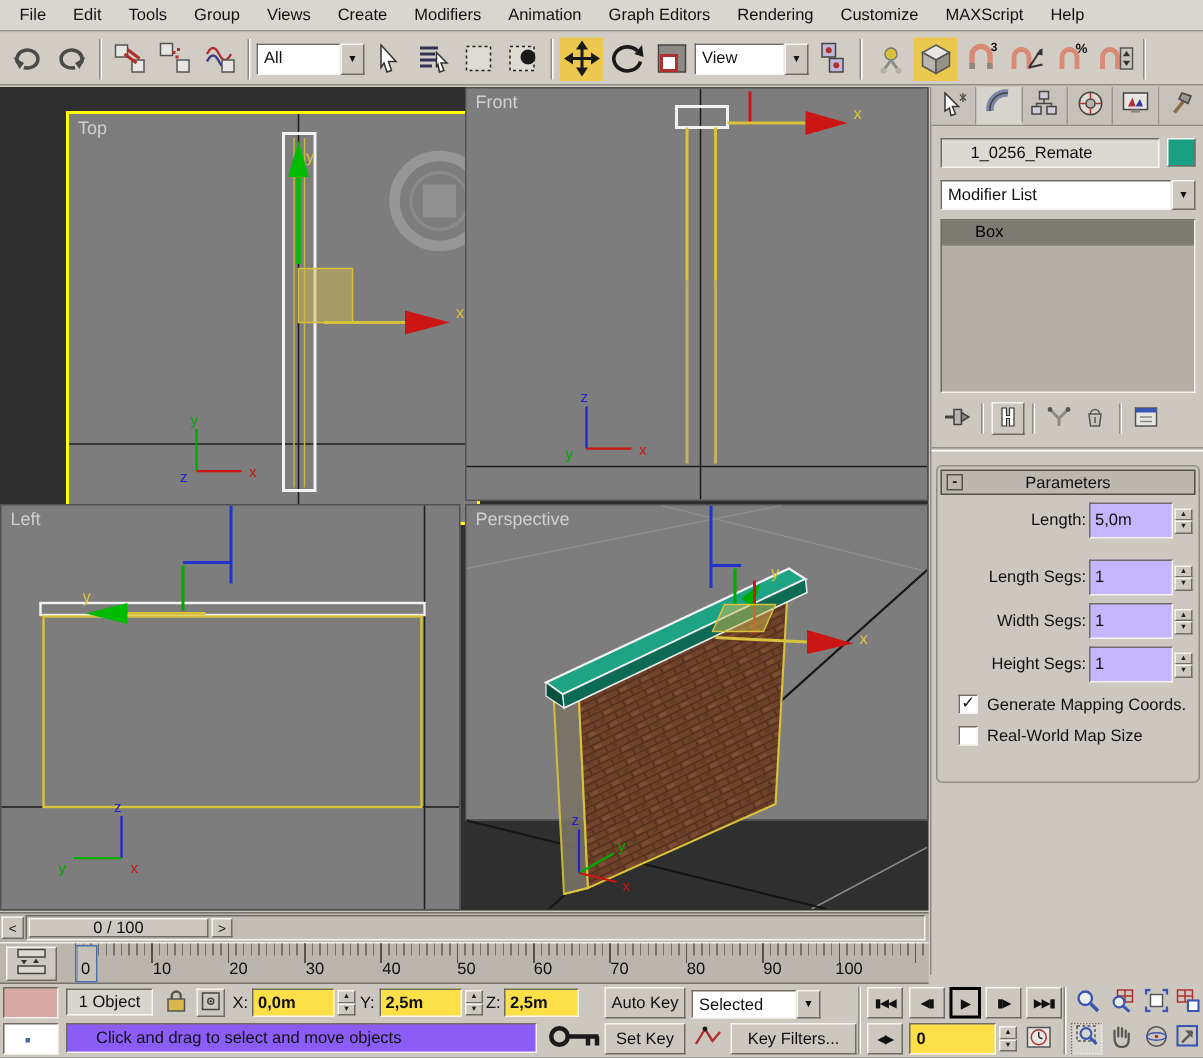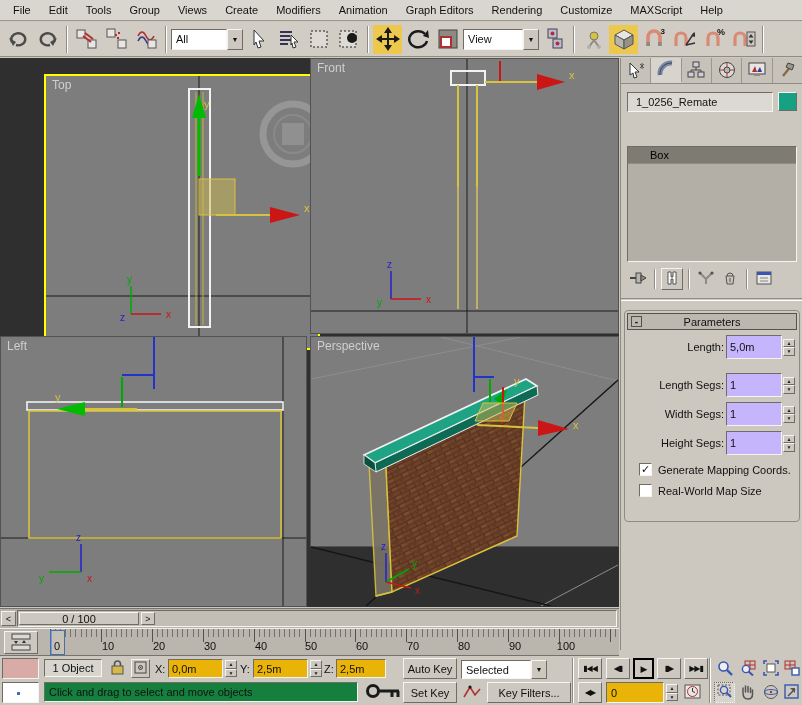--- a/index.html
+++ b/index.html
@@ -2,21 +2,21 @@
 <html><head>
 <meta charset="utf-8">
 <style>
   * { margin:0; padding:0; box-sizing:border-box; }
   html,body { width:802px; height:705px; }
   body { font-family:"Liberation Sans", sans-serif; font-size:11px; color:#111; background:#ccc8bf; overflow:hidden; }
   #app { position:relative; width:802px; height:705px; background:#ccc8bf; }
 
   .raised { border:1px solid; border-color:#f6f4f0 #6f6c65 #6f6c65 #f6f4f0; background:#ccc8bf; }
   .sunken { border:1px solid; border-color:#6f6c65 #f6f4f0 #f6f4f0 #6f6c65; background:#d8d5ce; }
-  .fieldw { border:1px solid; border-color:#6f6c65 #f6f4f0 #f6f4f0 #6f6c65; background:#eab308; }
+  .fieldw { border:1px solid; border-color:#6f6c65 #f6f4f0 #f6f4f0 #6f6c65; background:#fde047;font-weight:bold; }
   .active-yellow { background:#edc84e !important; border-color:#6f6c65 #f6f4f0 #f6f4f0 #6f6c65 !important; }
 
   
   .menubar { position:absolute; left:0; top:0; width:802px; height:21px; background:#d9d6cf;
              border-bottom:1px solid #9a978f; display:flex; align-items:center; padding-left:4px; }
   .menu-item { padding:3px 9px 4px; cursor:default; }
 
   
   .toolbar { position:absolute; left:0; top:22px; width:802px; height:35px; background:#d1cdc4;
              border-bottom:1px solid #8f8c84; display:flex; align-items:center; padding:0 3px; gap:1px; }
@@ -40,21 +40,21 @@
   #vp-persp { left:310px; top:278px; width:309px; height:211px; }
 
   
   .cmdpanel { position:absolute; left:620px; top:58px; width:182px; height:592px; background:#ccc8bf;
               border-left:1px solid #8f8c84; }
   .tabs { position:absolute; left:0; top:0; width:182px; height:26px; display:flex; border-bottom:1px solid #8f8c84; }
   .tab { flex:1; display:flex; align-items:center; justify-content:center; background:#c6c2b9;
          border-right:1px solid #9a978f; }
   .tab.active { background:#d7d4cd; border-bottom:2px solid #d7d4cd; }
   .namerow { position:absolute; left:6px; top:34px; width:170px; height:20px; display:flex; gap:5px; }
-  .namefield { flex:1; height:20px; display:flex; align-items:center; padding:0 8px; background:#dcd9d2;
+  .namefield { flex:1; height:20px; display:flex; align-items:center; padding:0 19px; background:#dcd9d2;
                border:1px solid; border-color:#6f6c65 #f6f4f0 #f6f4f0 #6f6c65; }
   .colorswatch { width:19px; height:19px; background:#17a081; border:1px solid; border-color:#f6f4f0 #6f6c65 #6f6c65 #f6f4f0; }
   .modlist { position:absolute; left:6px; top:62px; width:170px; height:20px; }
   .stack { position:absolute; left:6px; top:88px; width:170px; height:116px; background:#b3afa6;
            border:1px solid; border-color:#6f6c65 #f6f4f0 #f6f4f0 #6f6c65; }
   .stackrow { height:17px; background:#7e7b72; color:#000; display:flex; align-items:center; padding-left:22px;
               border-bottom:1px solid #8f8c86; }
   .stacktools { position:absolute; left:2px; top:208px; width:178px; height:26px; display:flex; align-items:center; gap:2px; padding-left:4px; }
   .st-btn { width:22px; height:22px; display:flex; align-items:center; justify-content:center; }
   .st-sep { width:2px; height:20px; border-left:1px solid #8f8c84; border-right:1px solid #fff; margin:0 3px; }
@@ -512,20 +512,24 @@
         </div>
     </div>
 
     <div class="namerow">
       <div class="namefield">
           <span>1_0256_Remate</span>
         </div>
       <div class="colorswatch"></div>
     </div>
 
+    <div class="modlist combo">
+      <span class="cval" style="flex:1;height:20px">Modifier List</span>
+      <span class="carr raised" style="height:20px">▼</span>
+    </div>
 
     <div class="stack">
       <div class="stackrow">
           <span>Box</span>
         </div>
     </div>
 
     <div class="stacktools">
       <div class="st-btn">
           <span><svg width="18" height="14">
@@ -696,21 +700,21 @@
 
     <div class="sb" style="left:362px;top:24px;width:44px;height:24px">
       <span><svg width="38" height="20">
             <circle cx="8" cy="10" r="5.5" fill="none" stroke="#1a1a1a" stroke-width="3"></circle>
             <line x1="13" y1="10" x2="34" y2="10" stroke="#1a1a1a" stroke-width="3"></line>
             <line x1="27" y1="10" x2="27" y2="16" stroke="#1a1a1a" stroke-width="3"></line>
             <line x1="33" y1="10" x2="33" y2="16" stroke="#1a1a1a" stroke-width="3"></line>
           </svg></span>
     </div>
 
-    <div class="sb sunken" style="left:44px;top:26px;width:314px;height:20px;justify-content:flex-start;padding-left:4px;background:#15803d">Click and drag to select and move objects</div>
+    <div class="sb sunken" style="left:44px;top:26px;width:314px;height:20px;justify-content:flex-start;padding-left:19px;background:#8b5cf6">Click and drag to select and move objects</div>
 
     <div class="sb raised" style="left:403px;top:2px;width:54px;height:21px">Auto Key</div>
     <div class="sb raised" style="left:403px;top:26px;width:54px;height:21px">Set Key</div>
 
     <div class="combo" style="position:absolute;left:461px;top:3px;width:86px">
       <span class="cval" style="flex:1;height:19px">Selected</span>
       <span class="carr raised" style="height:19px">▼</span>
     </div>
     <div class="sb" style="left:461px;top:26px;width:22px;height:21px">
       <span><svg width="18" height="16">

